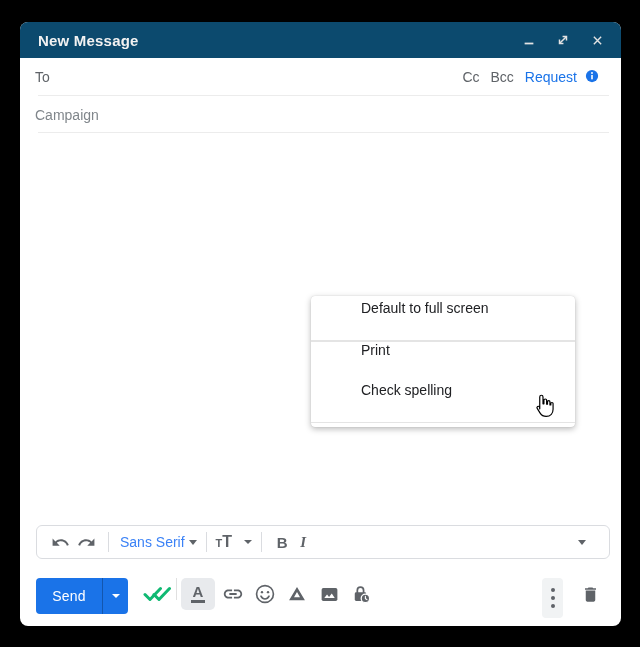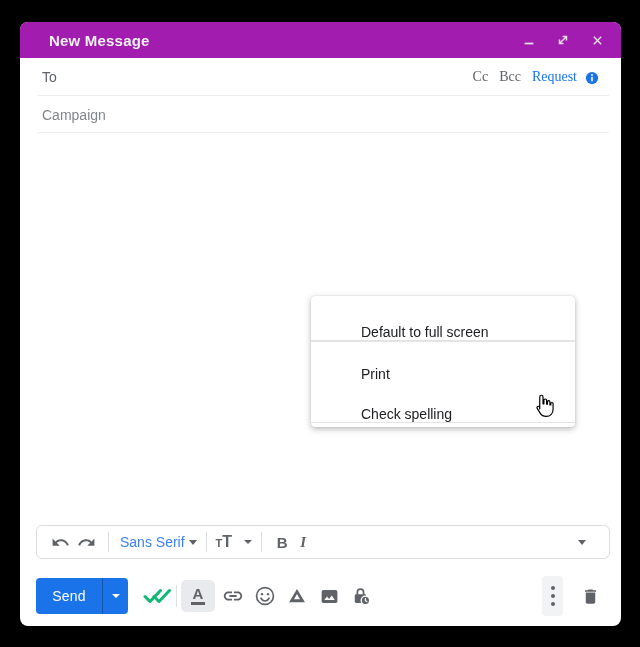--- a/index.html
+++ b/index.html
@@ -7,35 +7,35 @@
     width:640px;height:647px;background:#000;position:relative;overflow:hidden;
     font-family:"Liberation Sans", sans-serif;
   }
   .window{
     position:absolute;left:20px;top:22px;width:601px;height:604px;
     background:#fff;border-radius:8px;overflow:hidden;
     box-shadow:0 4px 16px rgba(0,0,0,.5);
   }
   
   .titlebar{
-    position:absolute;left:0;top:0;right:0;height:36px;background:#a21caf;
-    display:flex;align-items:center;padding:0 16px 0 29px;box-sizing:border-box;
+    position:absolute;left:0;top:0;right:0;height:36px;background:#0c4a6e;
+    display:flex;align-items:center;padding:0 16px 0 18px;box-sizing:border-box;
   }
   .titlebar .title{color:#f2f2f2;font-size:15px;font-weight:bold;letter-spacing:.2px;}
   .tb-btns{margin-left:auto;display:flex;align-items:center;gap:18px;}
   .tb-btn{width:16px;height:16px;display:flex;align-items:center;justify-content:center;cursor:pointer;}
   
   .row{
     position:absolute;left:0;right:0;display:flex;align-items:center;
-    padding:0 22px 0 22px;box-sizing:border-box;font-size:14px;color:#5f6368;
+    padding:0 22px 0 15px;box-sizing:border-box;font-size:14px;color:#5f6368;
   }
   .row .divider{position:absolute;left:18px;right:12px;bottom:0;border-bottom:1px solid #ececec;}
   .row-to{top:36px;height:38px;}
   .row-subject{top:74px;height:37px;color:#80868b;}
-  .to-right{margin-left:auto;display:flex;align-items:flex-end;gap:11px;font-family:Liberation Serif, serif;}
+  .to-right{margin-left:auto;display:flex;align-items:flex-start;gap:11px;}
   .link-gray{color:#5f6368;cursor:pointer;}
   .link-blue{color:#1a73e8;font-weight:500;cursor:pointer;}
   .info-dot{width:14px;height:14px;display:inline-flex;margin-left:-3px;}
   
   .body-area{position:absolute;left:0;top:111px;right:0;height:392px;}
   
   .fmt{
     position:absolute;left:16px;top:503px;width:574px;height:34px;
     border:1px solid #dadce0;border-radius:6px;box-sizing:border-box;
     display:flex;align-items:center;padding:0 10px;color:#5f6368;background:#fff;
@@ -47,21 +47,21 @@
   .caret.sm{border-left-width:4px;border-right-width:4px;border-top-width:4px;}
   .tt{font-weight:bold;color:#5f6368;margin-right:12px;cursor:pointer;}
   .tt .t-small{font-size:11px;}
   .tt .t-big{font-size:16px;}
   .fmt .b{font-size:15px;font-weight:bold;width:22px;text-align:center;cursor:pointer;}
   .fmt .i{font-size:15px;font-weight:bold;font-style:italic;font-family:"Liberation Serif",serif;width:20px;text-align:center;cursor:pointer;}
   .fmt .more{margin-left:auto;margin-right:4px;}
   
   .sendrow{
     position:absolute;left:0;top:556px;right:0;height:36px;
-    display:flex;align-items:center;padding:0 15px 0 16px;box-sizing:border-box;
+    display:flex;padding:0 15px 0 16px;box-sizing:border-box;
   }
   .send-btn{
     width:92px;height:36px;background:#1a73e8;border-radius:4px;display:flex;
     align-items:stretch;overflow:hidden;cursor:pointer;flex:none;
   }
   .send-label{flex:1;display:flex;align-items:center;justify-content:center;color:#fff;font-size:14px;font-weight:500;letter-spacing:.2px;}
   .send-split{width:1px;background:rgba(0,0,0,.25);margin:0;}
   .send-caret{width:25px;display:flex;align-items:center;justify-content:center;}
   .send-caret .caret{border-top-color:#fff;}
   .icn{width:32px;height:32px;display:flex;align-items:center;justify-content:center;cursor:pointer;flex:none;}
@@ -79,21 +79,21 @@
   }
   .dot{width:4px;height:4px;border-radius:50%;background:#5f6368;}
   .trash{margin-left:11px;}
   
   .menu{
     position:absolute;left:291px;top:274px;width:264px;background:#fff;border-radius:4px;
     box-shadow:0 2px 6px rgba(0,0,0,.28), 0 0 1px rgba(0,0,0,.2);
     padding:4px 0;z-index:10;
   }
   .menu-item{
-    position:relative;height:40px;display:flex;align-items:flex-end;
+    position:relative;height:40px;display:flex;align-items:flex-start;
     padding:0 16px 0 50px;box-sizing:border-box;font-size:14px;color:#202124;cursor:pointer;
   }
   .menu-item.hl{background:#eeeeee;}
   .menu-item .check{position:absolute;left:15px;top:11px;width:18px;height:18px;}
   .menu-item .subarrow{
     margin-left:auto;margin-right:12px;width:0;height:0;
     border-top:4.5px solid transparent;border-bottom:4.5px solid transparent;border-left:5.5px solid #5f6368;
   }
   .menu-sep{border-top:1px solid #e4e4e4;height:0;margin:0;}
   

